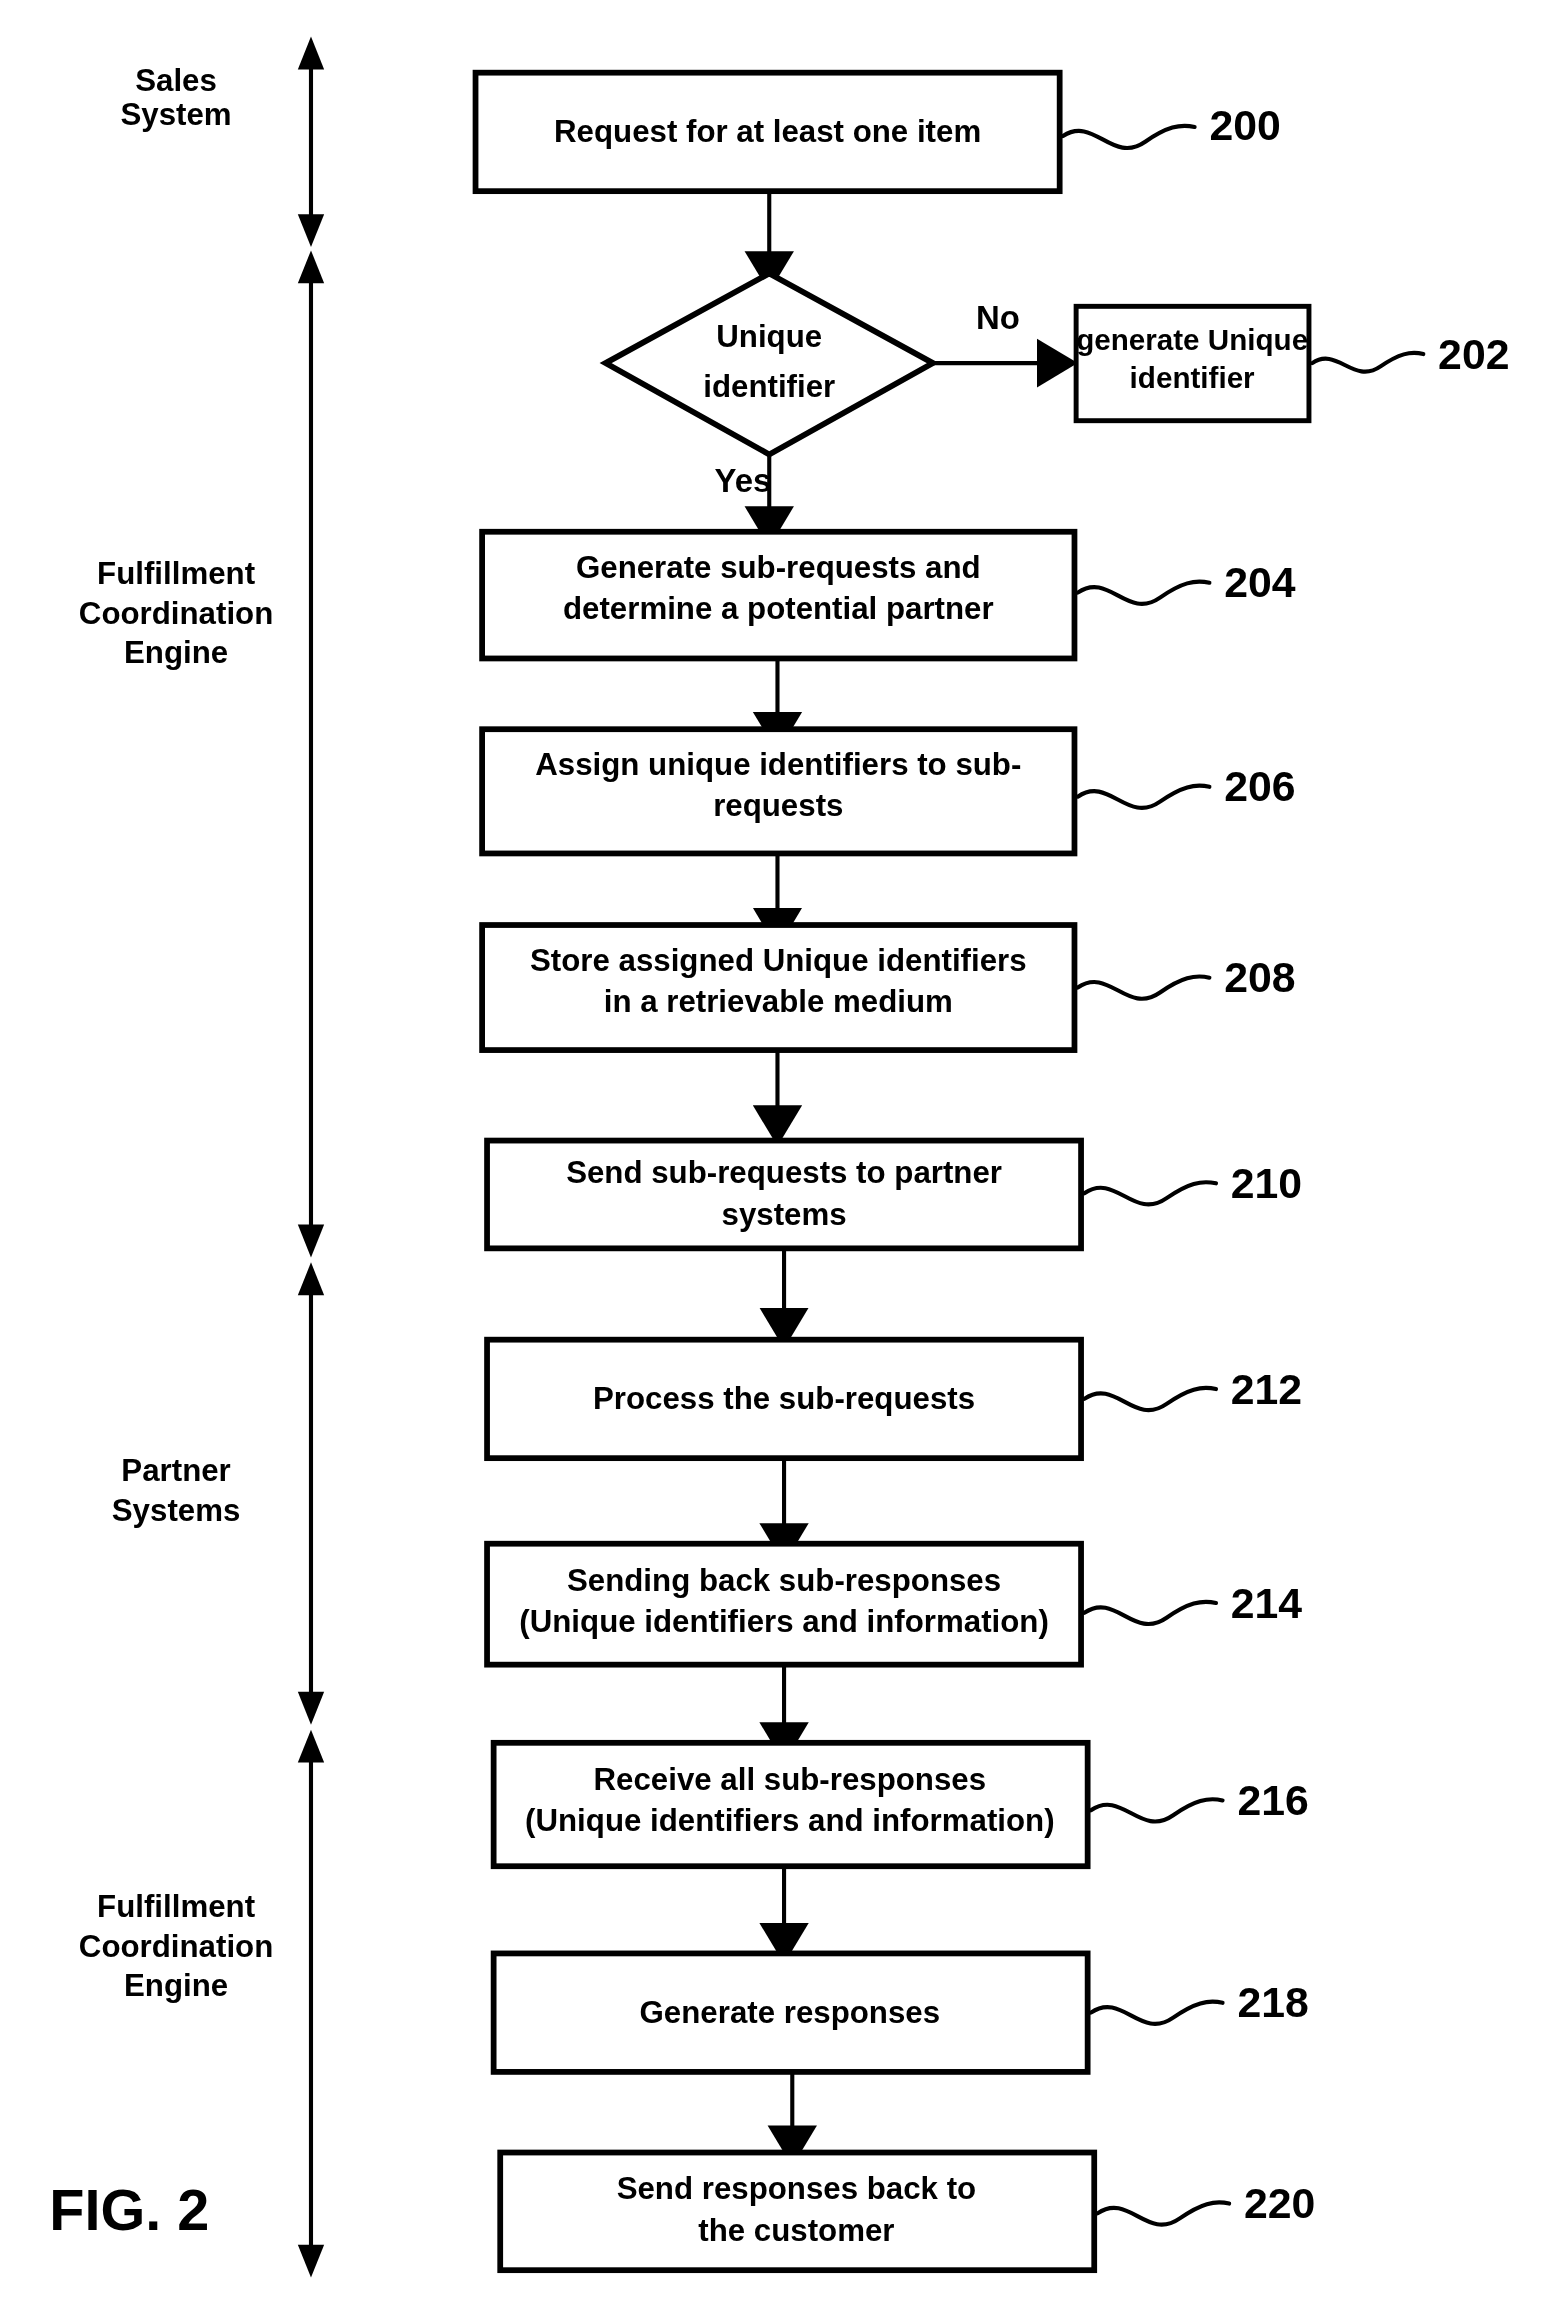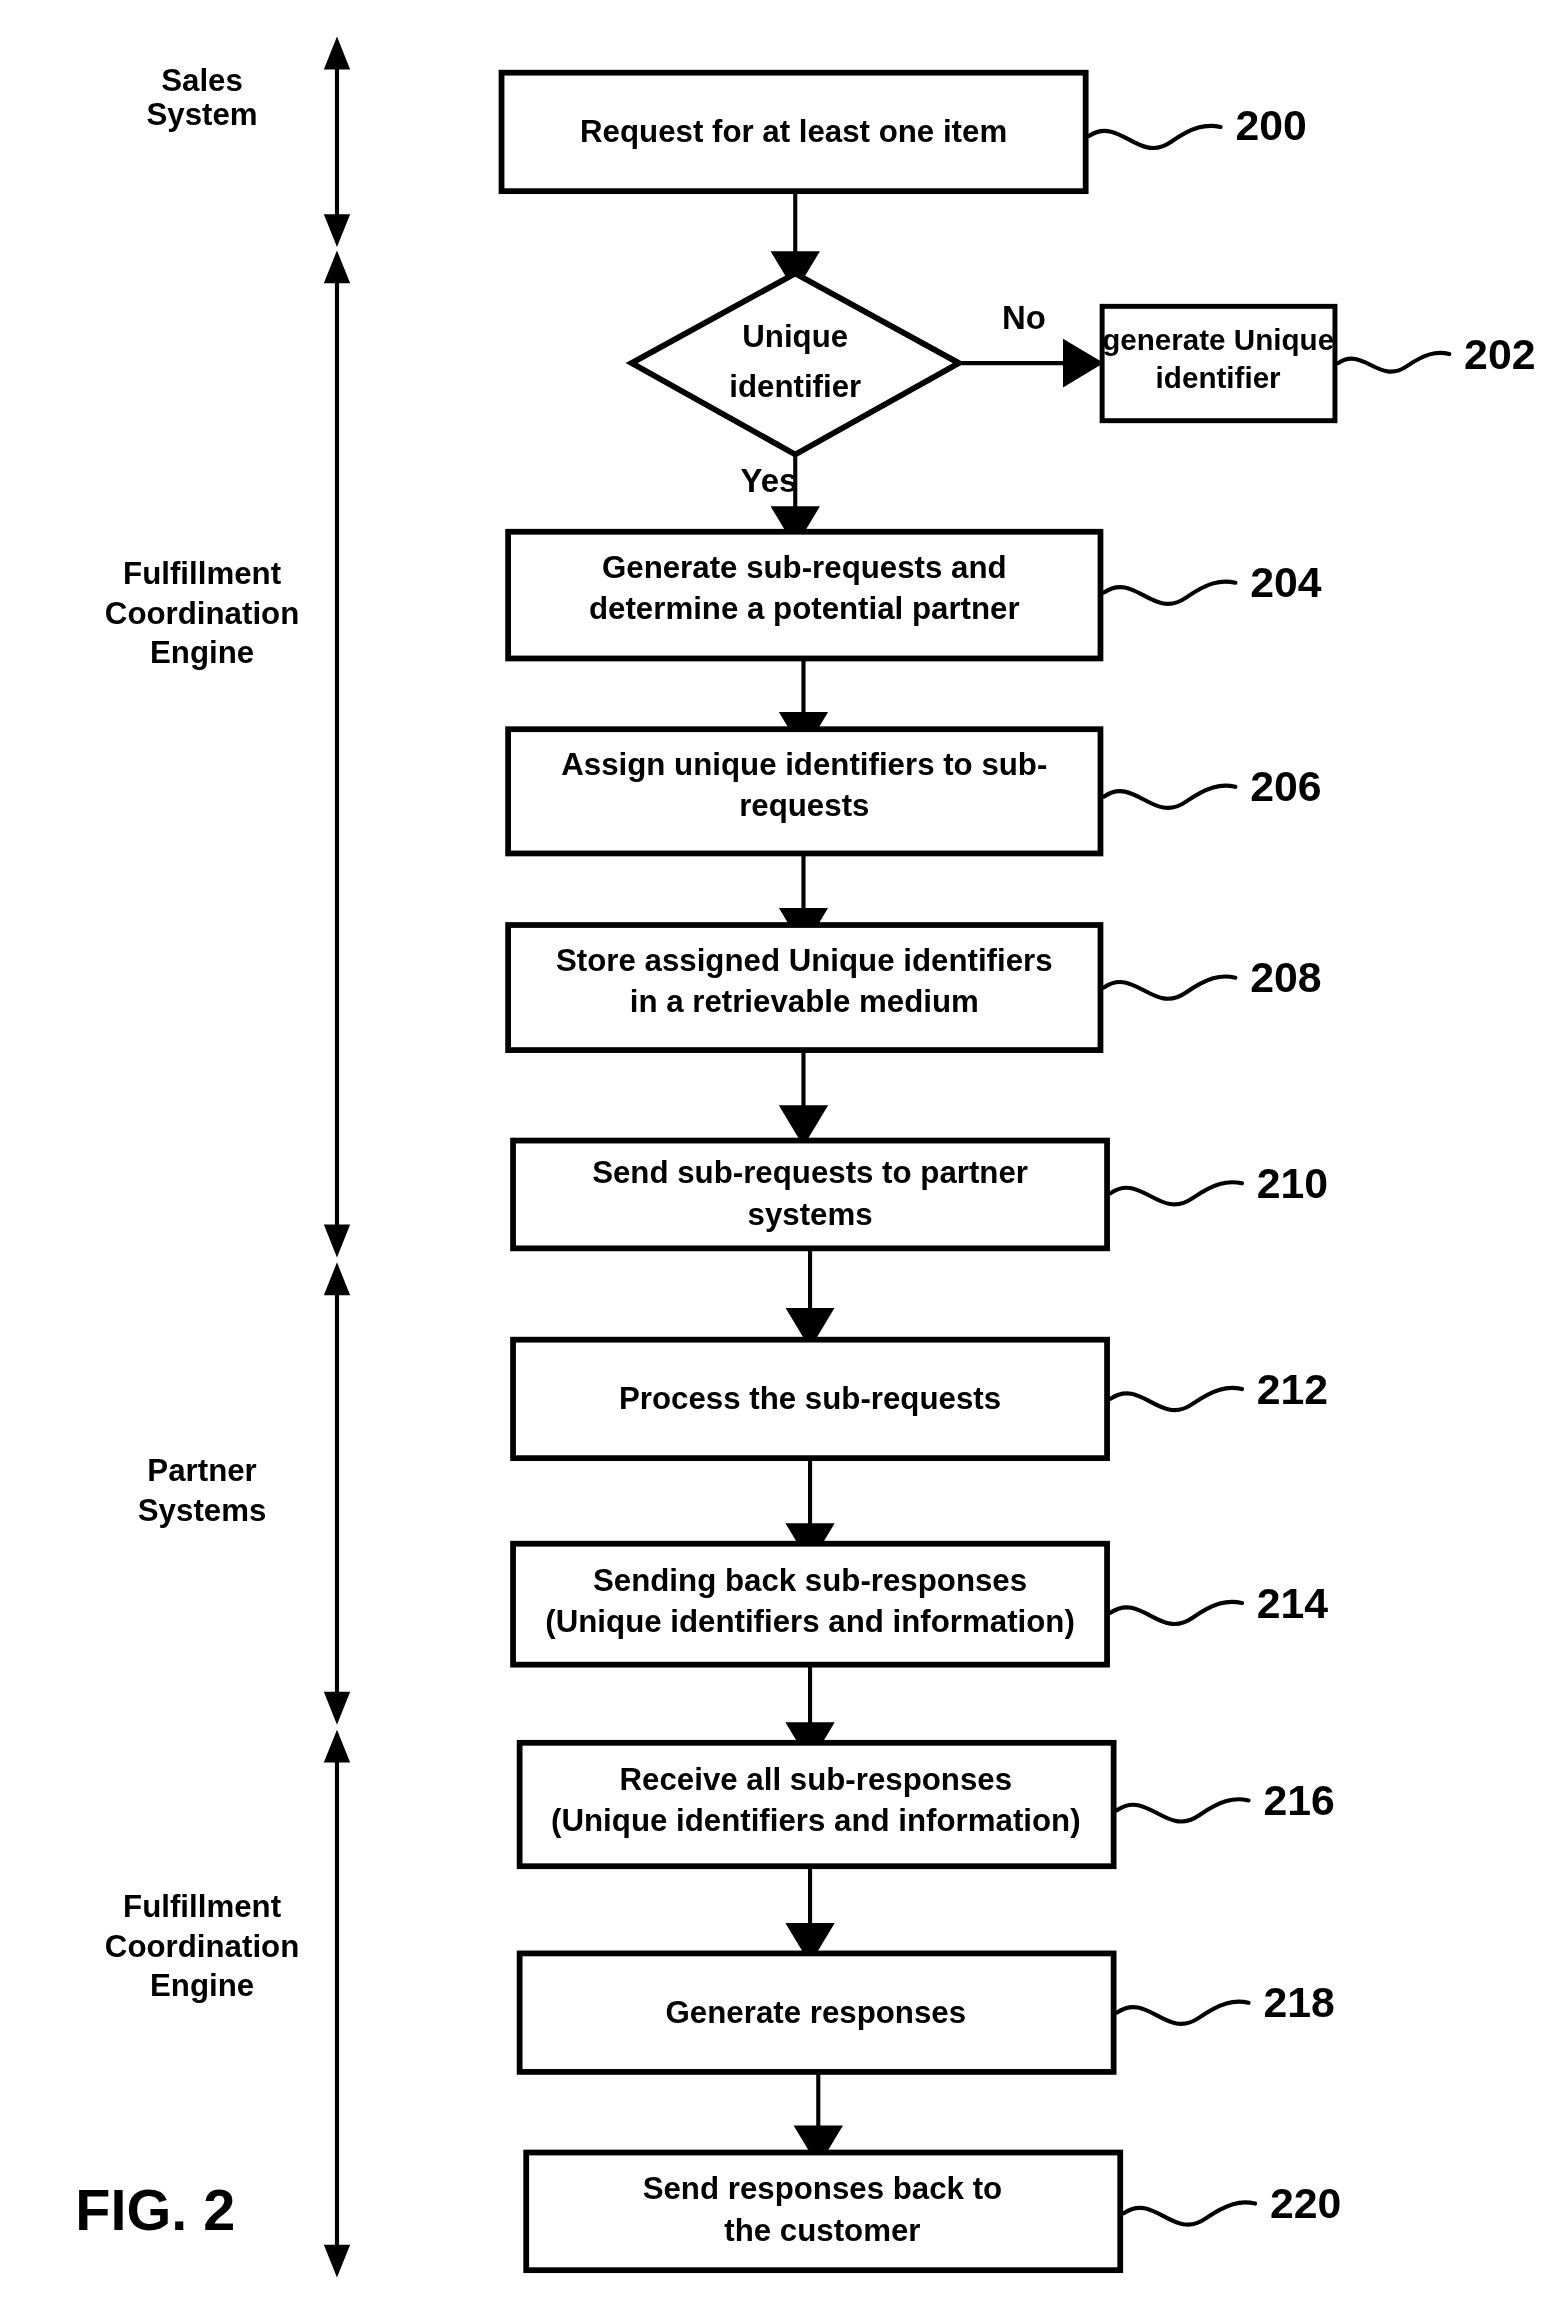--- a/index.html
+++ b/index.html
@@ -13,21 +13,20 @@
     position: relative;
     font-family: "Liberation Sans", sans-serif;
     overflow: hidden;
   }
   #figure-root {
     position: absolute;
     top: 0;
     left: 0;
     width: 1416px;
     height: 2319px;
-    margin-left: 26px;
   }
   svg.diagram {
     display: block;
     width: 1564px;
     height: 2319px;
   }
   .flow-text {
     font-family: "Liberation Sans", sans-serif;
     font-weight: bold;
     font-size: 38px;

